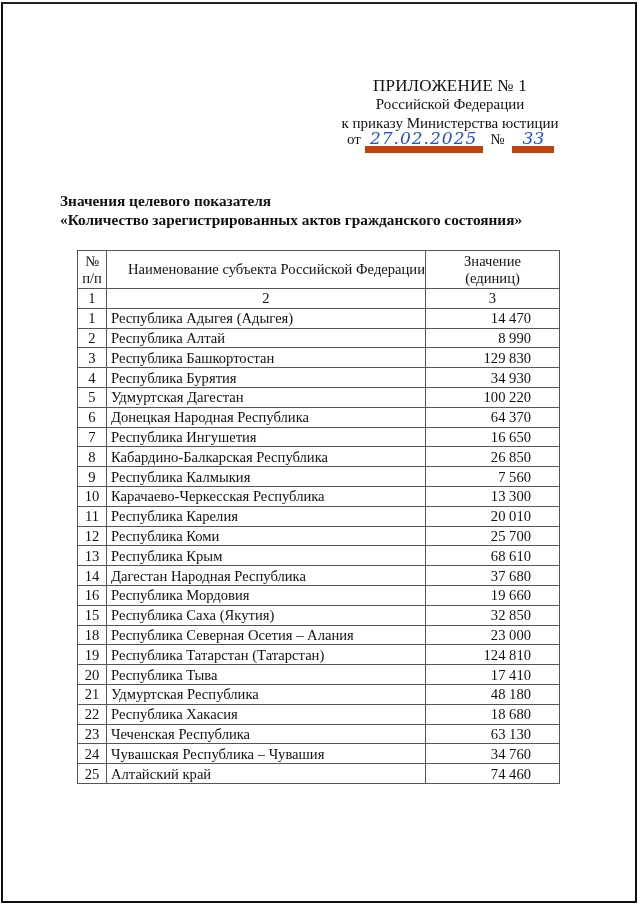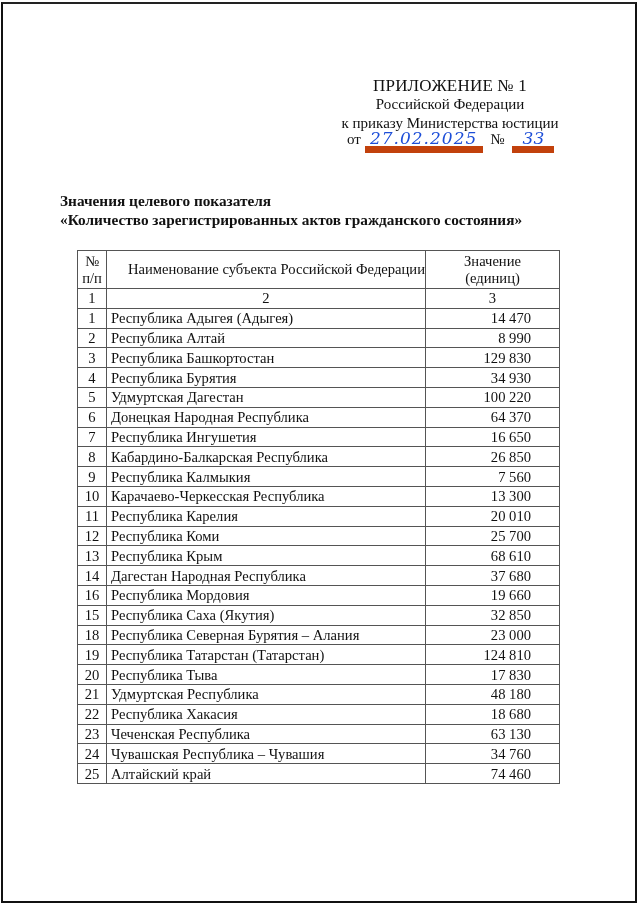--- a/index.html
+++ b/index.html
@@ -148,32 +148,32 @@
         <td class="name">Республика Мордовия</td>
         <td class="val">19 660</td>
       </tr>
       <tr>
         <td class="n">15</td>
         <td class="name">Республика Саха (Якутия)</td>
         <td class="val">32 850</td>
       </tr>
       <tr>
         <td class="n">18</td>
-        <td class="name">Республика Северная Бурятия – Алания</td>
+        <td class="name">Республика Северная Осетия – Алания</td>
         <td class="val">23 000</td>
       </tr>
       <tr>
         <td class="n">19</td>
         <td class="name">Республика Татарстан (Татарстан)</td>
         <td class="val">124 810</td>
       </tr>
       <tr>
         <td class="n">20</td>
         <td class="name">Республика Тыва</td>
-        <td class="val">17 830</td>
+        <td class="val">17 410</td>
       </tr>
       <tr>
         <td class="n">21</td>
         <td class="name">Удмуртская Республика</td>
         <td class="val">48 180</td>
       </tr>
       <tr>
         <td class="n">22</td>
         <td class="name">Республика Хакасия</td>
         <td class="val">18 680</td>

